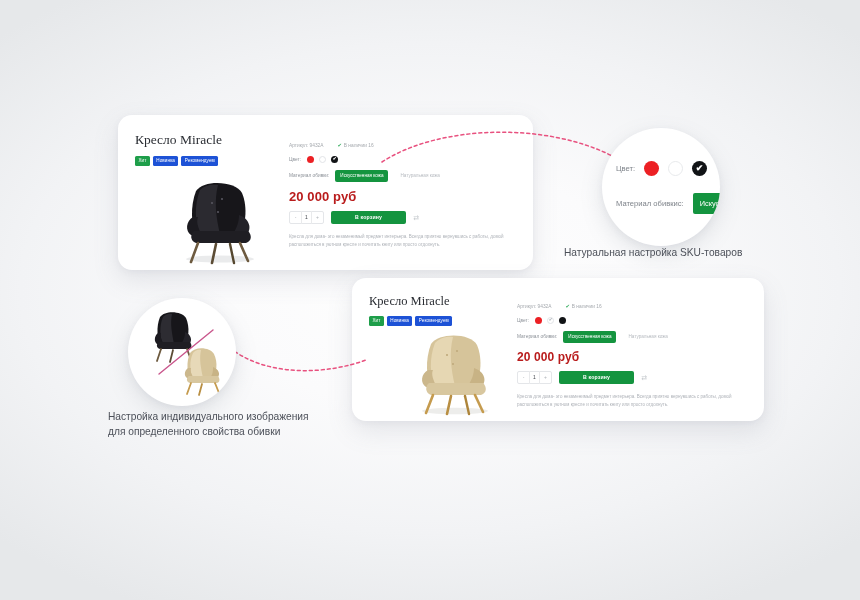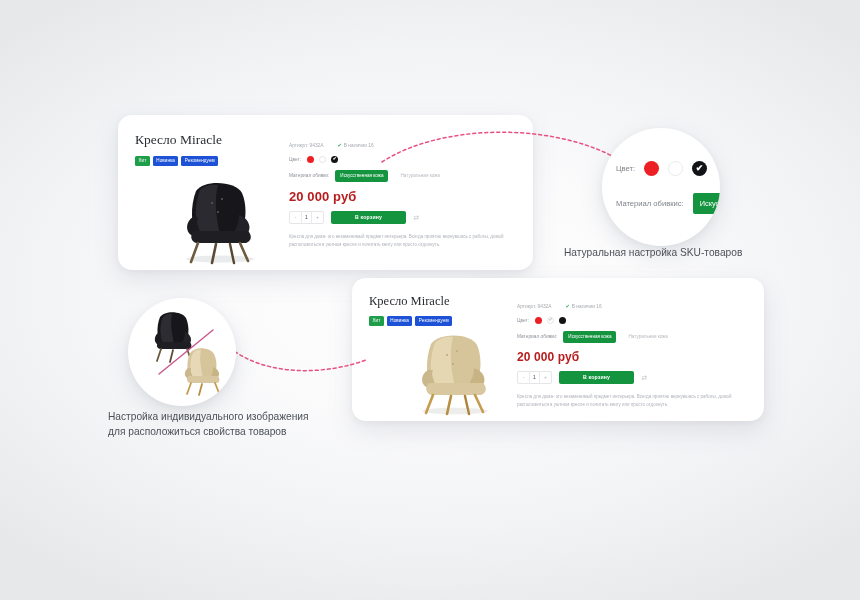--- a/index.html
+++ b/index.html
@@ -399,16 +399,16 @@
         </svg>
       </div>
       <svg class="slash-line" viewBox="0 0 62 52">
         <line x1="4" y1="48" x2="58" y2="4" stroke="#c9568c" stroke-width="1.4" stroke-linecap="round"></line>
       </svg>
     </div>
   </div>
 
   <div class="caption caption-left">
     <div>Настройка индивидуального изображения</div>
-    <div>для расположиться свойства товаров</div>
+    <div>для определенного свойства обивки</div>
   </div>
 
 </div>
 
 </body></html>

